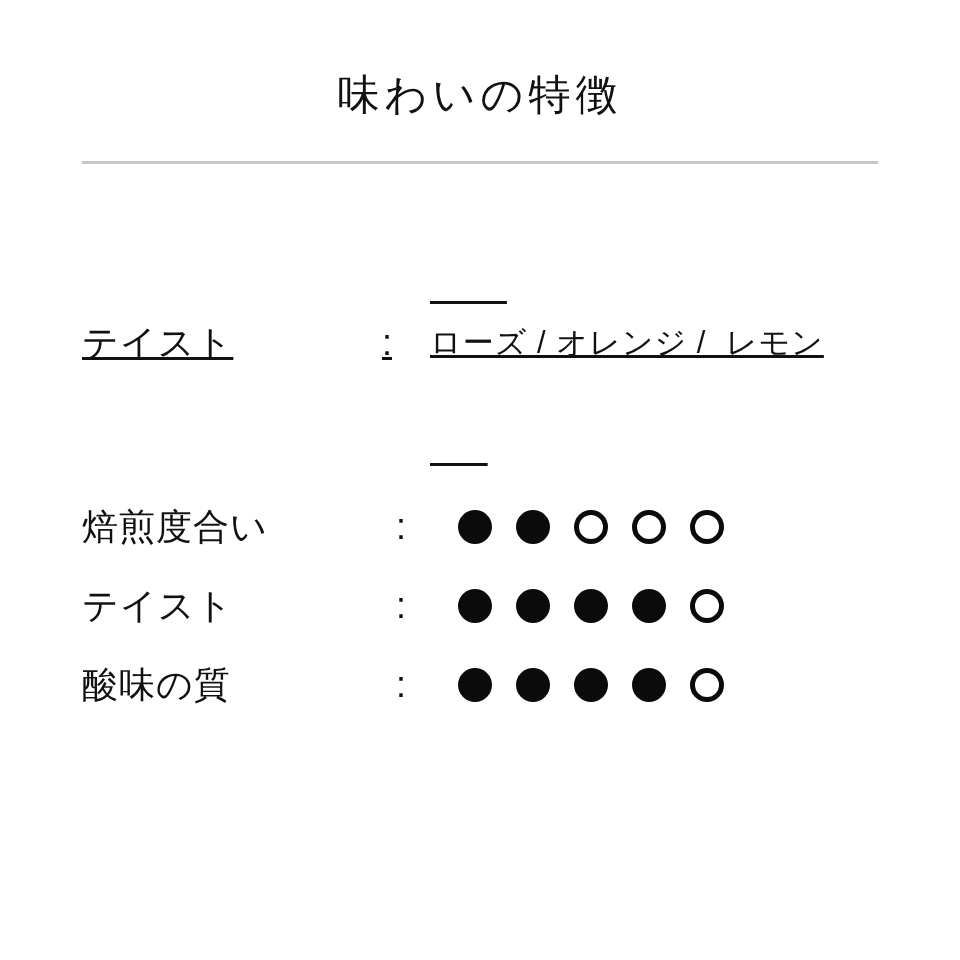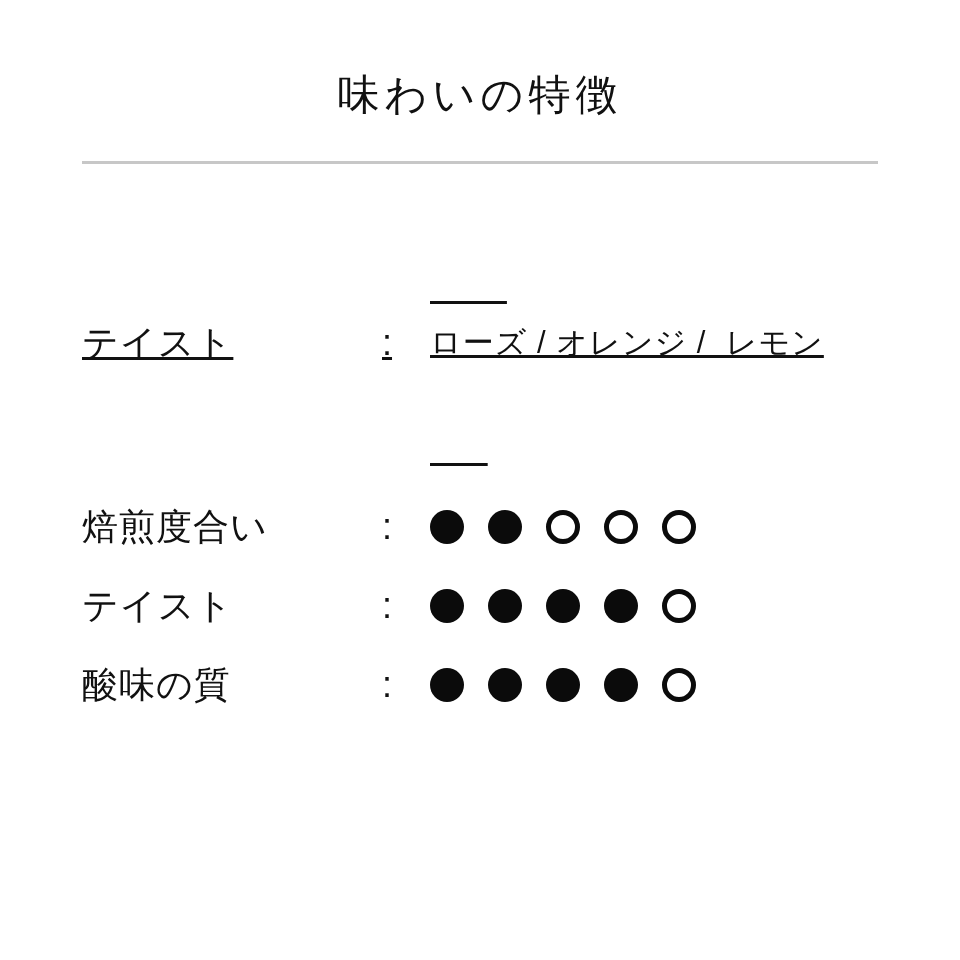--- a/index.html
+++ b/index.html
@@ -59,21 +59,21 @@
   }
   .row-value{
     flex:1;
     font-size:31px;
     font-weight:500;
     letter-spacing:1px;
     line-height:54px;
     white-space:pre-wrap;
   }
   .rating-rows{ margin-top:9px; }
-  .rating-row{ height:79px; }
+  .rating-row{ height:79px;gap:14px; }
   .dots{
     display:flex;
     align-items:center;
     gap:24px;
   }
   .dot{
     width:34px; height:34px;
     border-radius:50%;
     flex:0 0 34px;
   }

